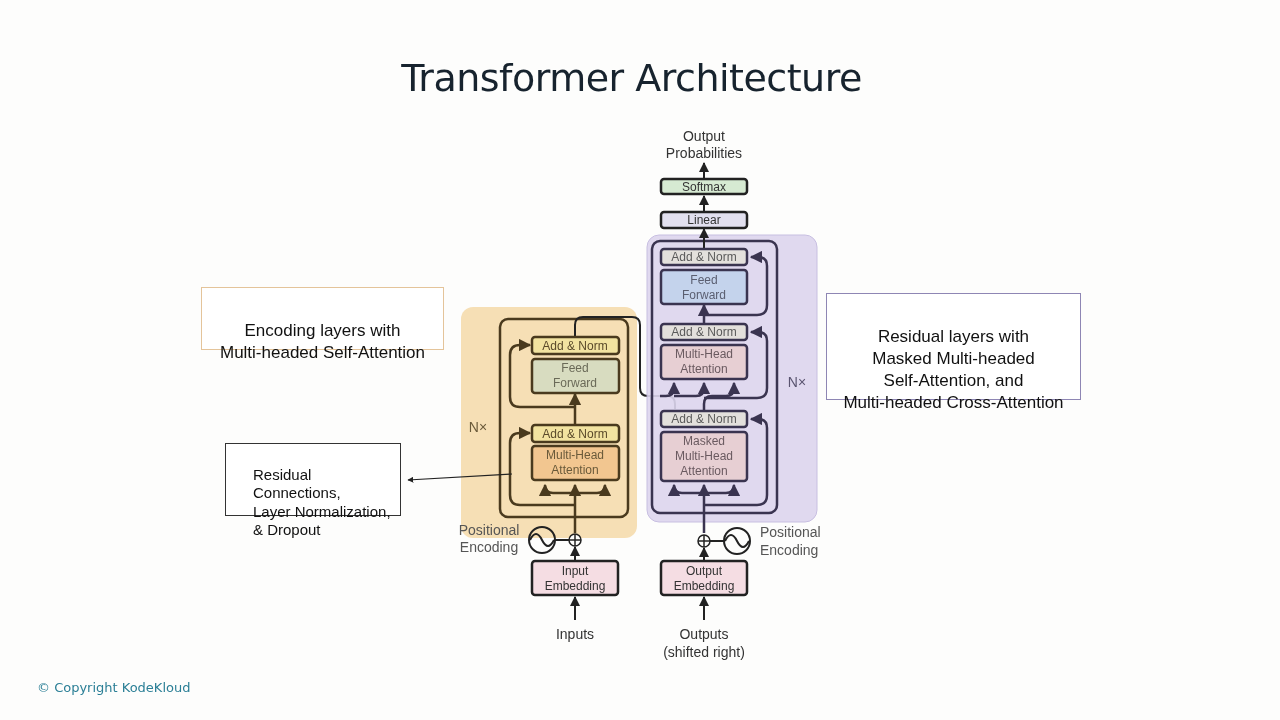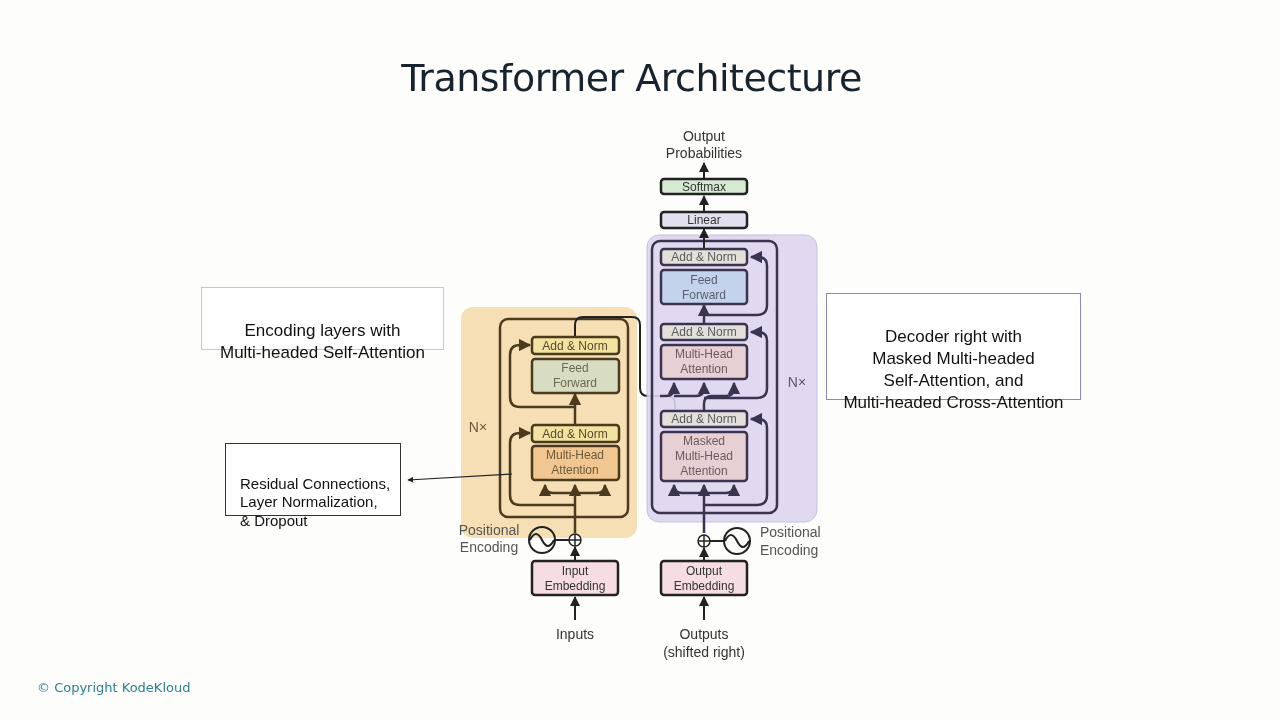--- a/index.html
+++ b/index.html
@@ -2,21 +2,21 @@
 <html><head>
 <meta charset="utf-8">
 <style>
   html, body { margin:0; padding:0; }
   body { width:1280px; height:720px; background:#fdfdfc; position:relative; overflow:hidden; font-family:"Liberation Sans", sans-serif; }
   .title { position:absolute; left:0; width:1263px; top:56px; text-align:center; font-family:"DejaVu Sans", sans-serif; font-size:38px; color:#17232e; letter-spacing:-0.5px; }
   .copyright { position:absolute; left:37px; top:680px; font-family:"DejaVu Sans", sans-serif; font-size:13px; color:#2b7f96; }
   .note { position:absolute; background:#ffffff; display:flex; align-items:center; justify-content:center; text-align:center; font-family:"Liberation Sans", sans-serif; color:#111; }
   .note-enc { left:201px; top:287px; width:241px; height:61px; border:1px solid #e4c49a; font-size:17px; line-height:22px; }
   .note-dec { left:826px; top:293px; width:253px; height:105px; border:1px solid #8e86b4; font-size:17px; line-height:22px; }
-  .note-res { left:225px; top:443px; width:174px; height:73px; border:1px solid #333; font-size:15px; line-height:18.5px; text-align:left; justify-content:flex-start; padding-left:14px; box-sizing:border-box; width:176px; }
+  .note-res { left:225px; top:443px; width:174px; height:73px; border:1px solid #333; font-size:15px; line-height:18.5px; text-align:left; justify-content:flex-start; padding-left:27px; box-sizing:border-box; width:176px; }
   .note span { white-space:pre-line;margin-top:46px; }
   svg#diagram { position:absolute; left:0; top:0; }
   svg text { font-family:"Liberation Sans", sans-serif; }
 </style>
 </head>
 <body>
 
 <div class="title">Transformer Architecture</div>
 
 <svg id="diagram" width="1280" height="720" viewBox="0 0 1280 720">
@@ -169,21 +169,21 @@
   <text x="704" y="657" text-anchor="middle" font-size="14" fill="#333">(shifted right)</text>
 
   <line x1="512" y1="474" x2="408" y2="480" stroke="#222" stroke-width="1.2" marker-end="url(#arr)"></line>
 </svg>
 
 <div class="note note-enc">
   <span>Encoding layers with
 Multi-headed Self-Attention</span>
 </div>
 <div class="note note-dec">
-  <span>Decoder right with
+  <span>Residual layers with
 Masked Multi-headed
 Self-Attention, and
 Multi-headed Cross-Attention</span>
 </div>
 <div class="note note-res">
   <span>Residual Connections,
 Layer Normalization,
 &amp; Dropout</span>
 </div>
 

